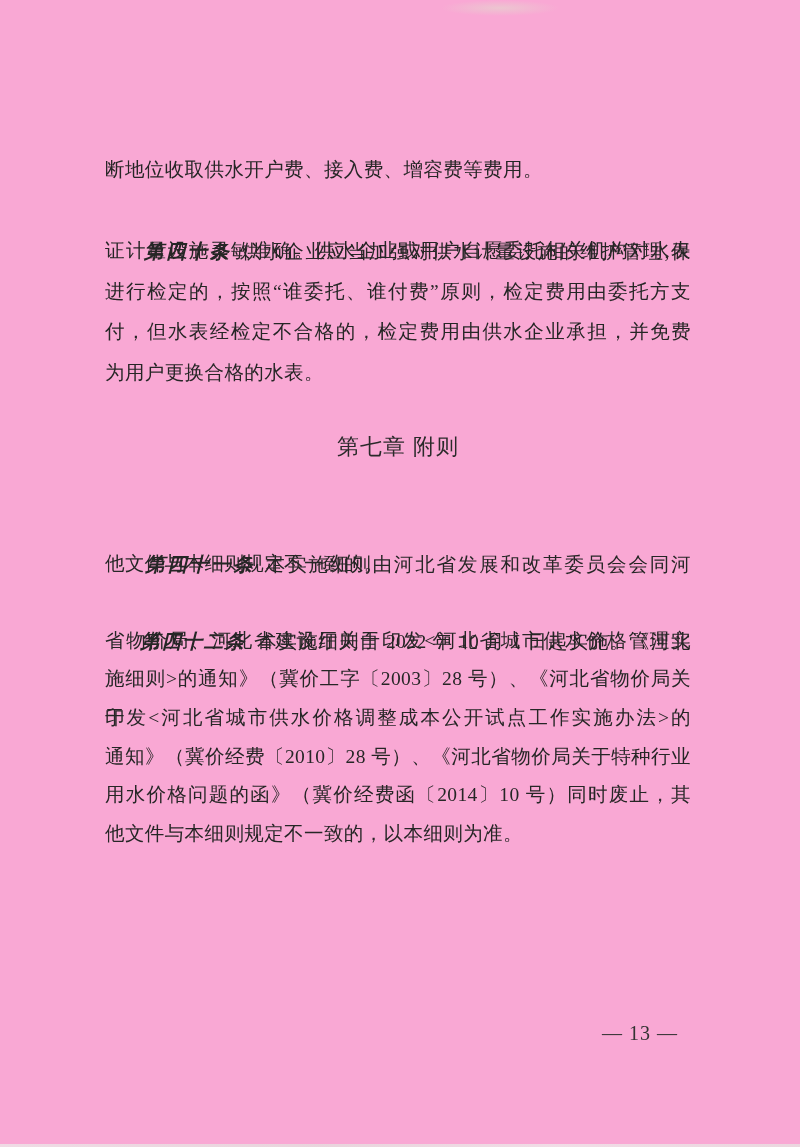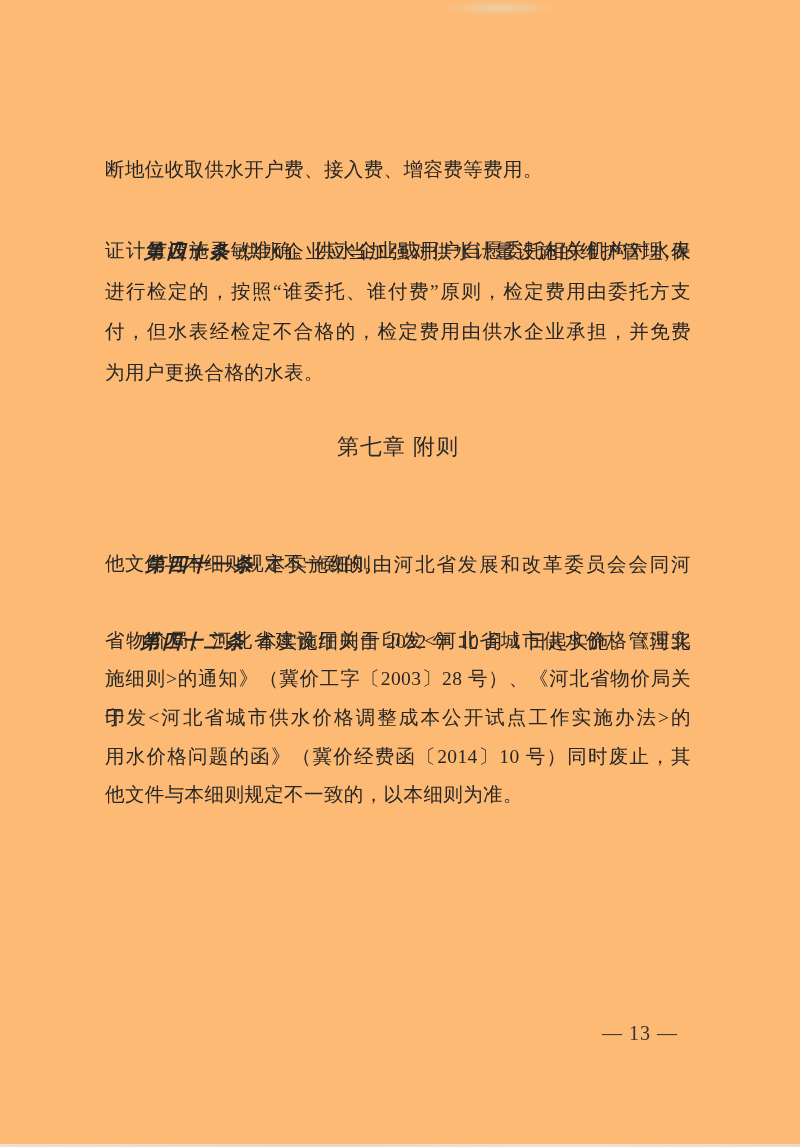--- a/index.html
+++ b/index.html
@@ -4,21 +4,21 @@
 <style>
   html, body {
     margin: 0;
     padding: 0;
     background: #ffffff;
   }
   .page {
     position: relative;
     width: 800px;
     height: 1147px;
-    background: #fdba74;
+    background: #f9a8d4;
     overflow: hidden;
     font-family: "Liberation Serif", "DejaVu Serif", serif;
     color: #262626;
   }
   
   .scan-edge {
     position: absolute;
     left: 0; right: 0; bottom: 0;
     height: 3px;
     background: linear-gradient(to right, #ececea 0%, #e3e3df 40%, #eeeeec 70%, #e6e6e2 100%);
@@ -108,20 +108,21 @@
     <div class="line just indent">
       <span class="article-label">第四十一条</span><span>本实施细则由河北省发展和改革委员会会同河</span>
     </div>
     <div class="line">他文件与本细则规定不一致的。</div>
     <div class="line just indent">
       <span class="article-label">第四十二条</span><span>本实施细则自 2022 年 10 月 1 日起实施。《河北</span>
     </div>
     <div class="line just">省物价局、河北省建设厅关于印发&lt;河北省城市供水价格管理实</div>
     <div class="line just">施细则&gt;的通知》（冀价工字〔2003〕28 号）、《河北省物价局关于</div>
     <div class="line just">印发&lt;河北省城市供水价格调整成本公开试点工作实施办法&gt;的</div>
+    <div class="line just">通知》（冀价经费〔2010〕28 号）、《河北省物价局关于特种行业</div>
     <div class="line just">用水价格问题的函》（冀价经费函〔2014〕10 号）同时废止，其</div>
     <div class="line">他文件与本细则规定不一致的，以本细则为准。</div>
   </div>
 
   <div class="page-number">— 13 —</div>
 
   <div class="scan-edge"></div>
 
 </div>
 

